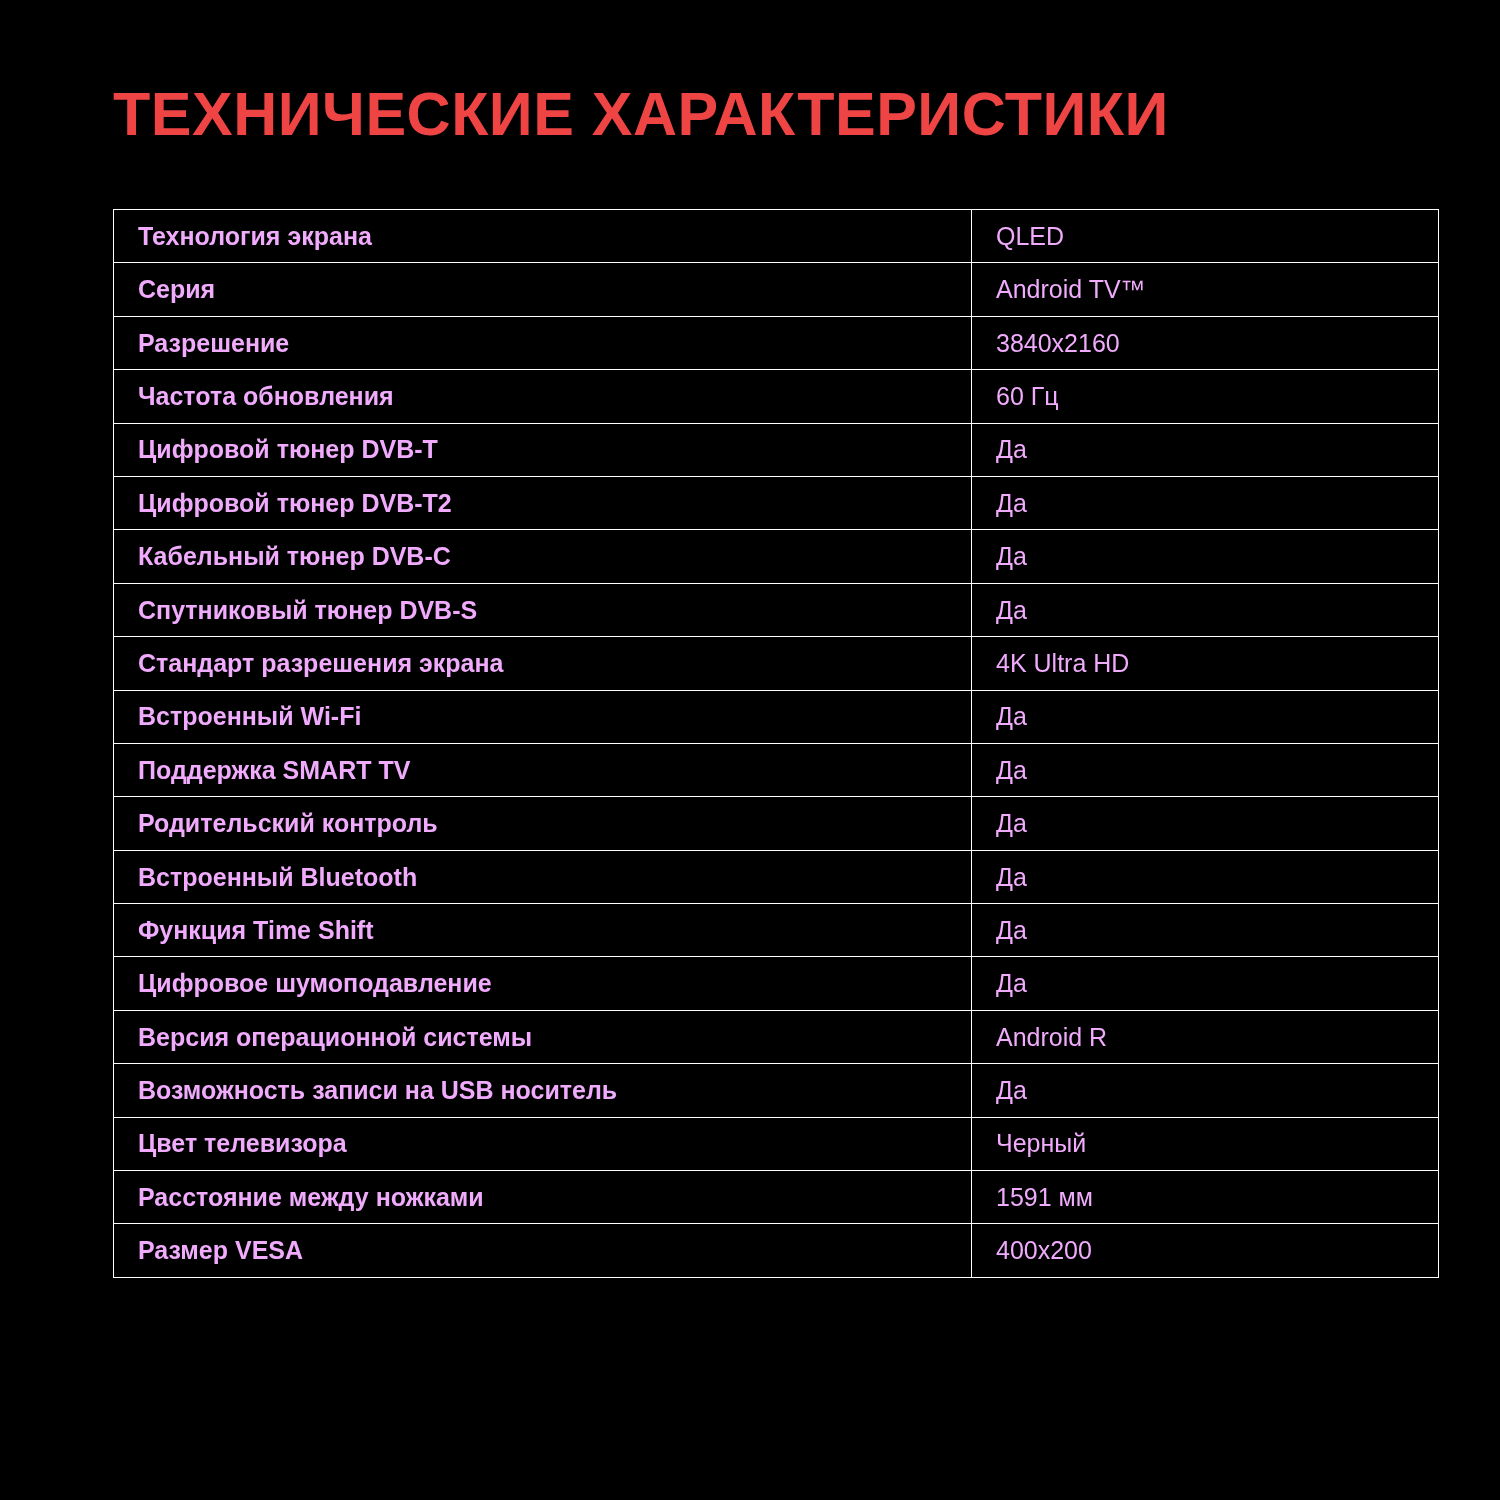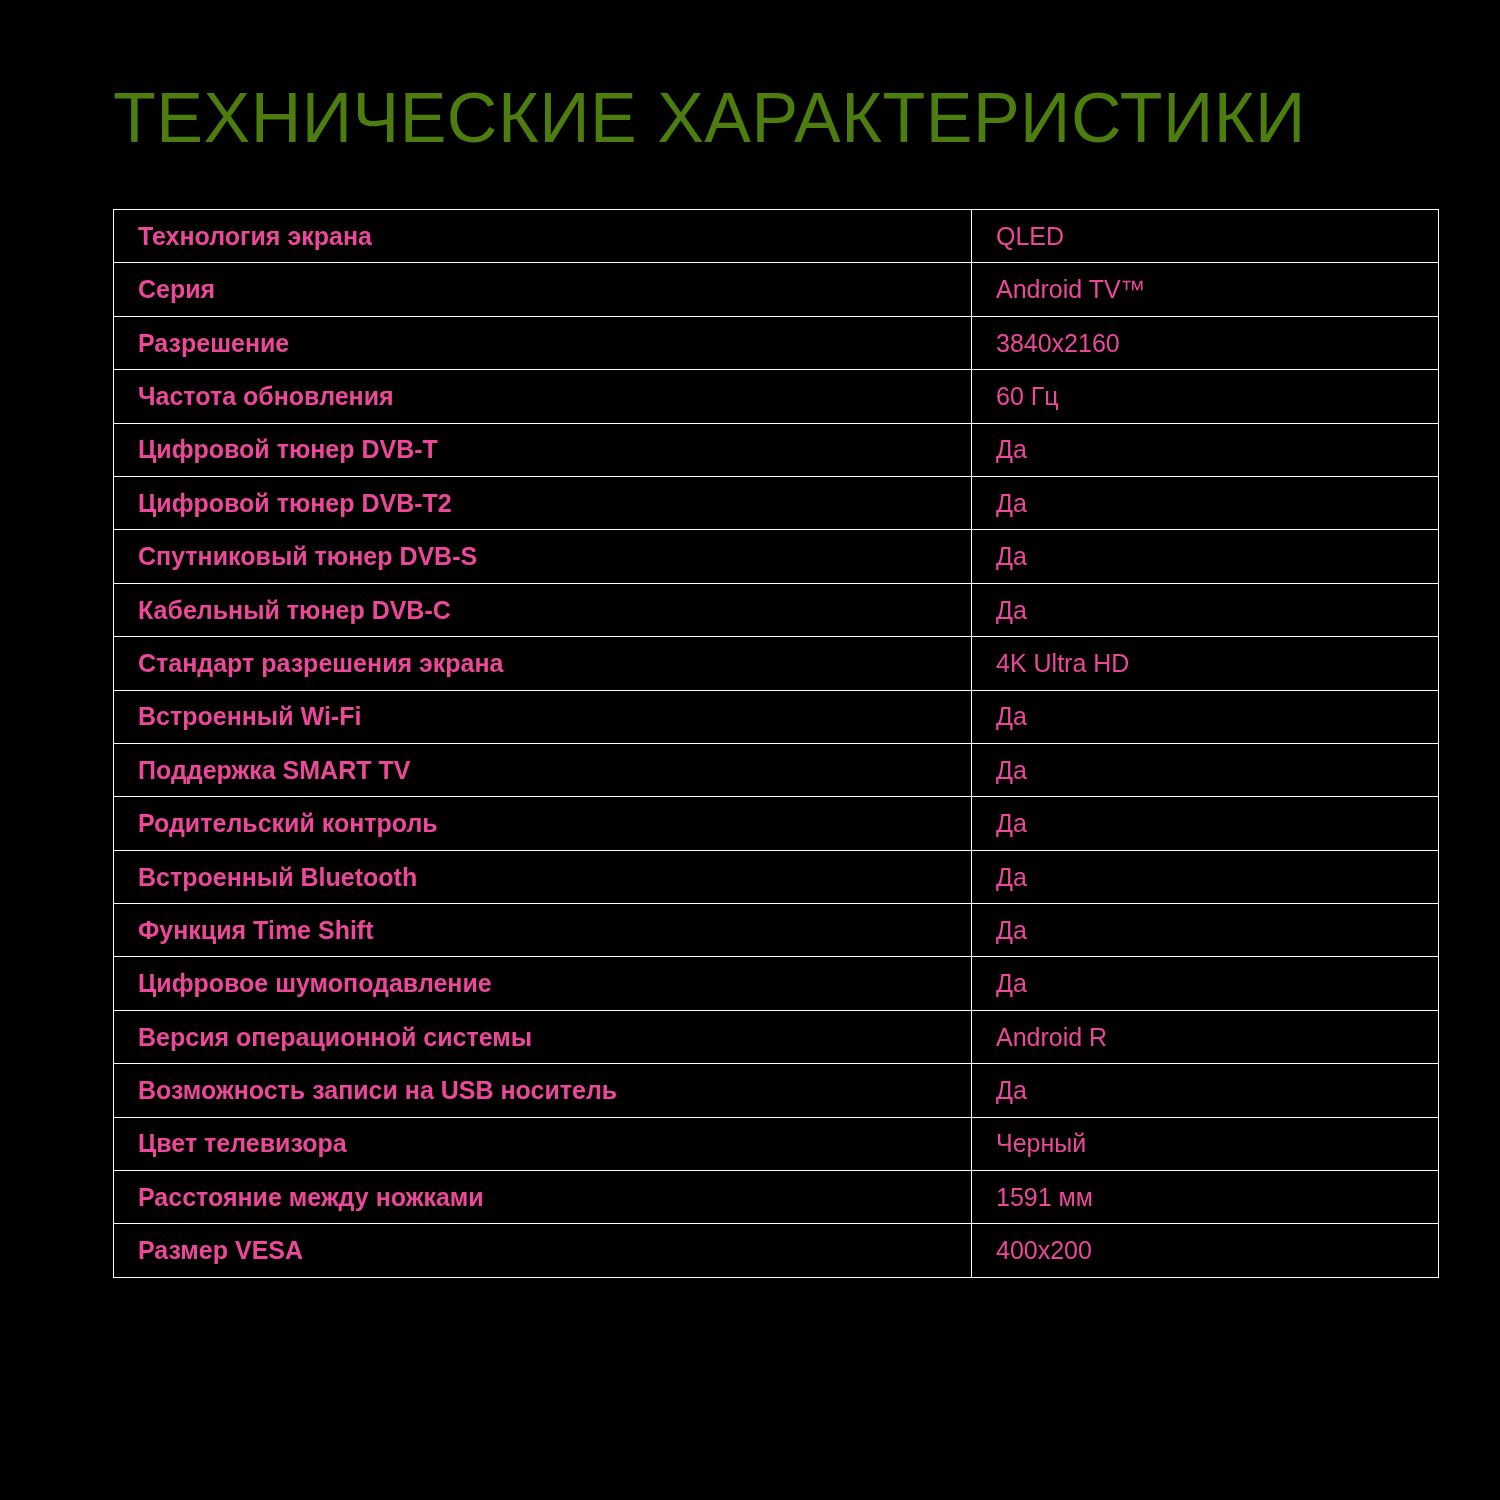--- a/index.html
+++ b/index.html
@@ -14,45 +14,45 @@
     background: #000000;
     font-family: "Liberation Sans", sans-serif;
     color: #ffffff;
     box-sizing: border-box;
     overflow: hidden;
   }
   .title {
     position: absolute;
     left: 113px;
     top: 82px;
-    font-size: 70px;
-    font-weight: 400;
+    font-size: 61px;
+    font-weight: 700;
     letter-spacing: 0.5px;
     line-height: 1.05;
-    color: #4d7c0f;
+    color: #ef4444;
     white-space: nowrap;
   }
   .spec-table {
     position: absolute;
     left: 113px;
     top: 209px;
     width: 1275px;
     border-collapse: collapse;
     table-layout: fixed;
   }
   .spec-table tr {
     height: 53.4px;
   }
   .spec-table td {
     border: 1px solid #ffffff;
     padding: 0 0 0 24px;
     vertical-align: middle;
     font-size: 25px;
     line-height: 1.15;
-    color: #ec4899;
+    color: #f0abfc;
     white-space: nowrap;
     overflow: hidden;
   }
   .spec-table td.param {
     width: 833px;
     font-weight: 700;
   }
   .spec-table td.value {
     width: 442px;
     font-weight: 400;
@@ -86,25 +86,25 @@
         </tr>
         <tr>
           <td class="param">Цифровой тюнер DVB-T</td>
           <td class="value">Да</td>
         </tr>
         <tr>
           <td class="param">Цифровой тюнер DVB-T2</td>
           <td class="value">Да</td>
         </tr>
         <tr>
-          <td class="param">Спутниковый тюнер DVB-S</td>
+          <td class="param">Кабельный тюнер DVB-C</td>
           <td class="value">Да</td>
         </tr>
         <tr>
-          <td class="param">Кабельный тюнер DVB-C</td>
+          <td class="param">Спутниковый тюнер DVB-S</td>
           <td class="value">Да</td>
         </tr>
         <tr>
           <td class="param">Стандарт разрешения экрана</td>
           <td class="value">4K Ultra HD</td>
         </tr>
         <tr>
           <td class="param">Встроенный Wi-Fi</td>
           <td class="value">Да</td>
         </tr>

